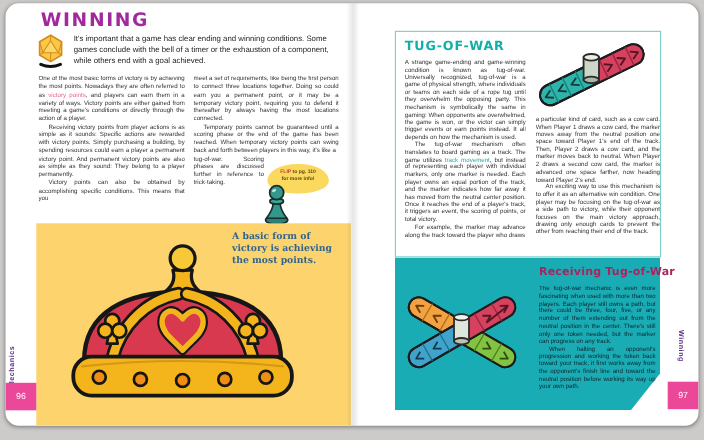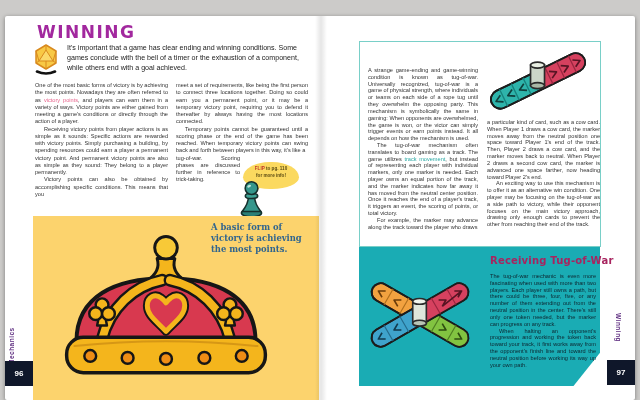--- a/index.html
+++ b/index.html
@@ -1,19 +1,19 @@
 <!DOCTYPE html>
 <html><head>
 <meta charset="utf-8">
 <style>
   html,body{margin:0;padding:0;}
   .stage{position:relative;width:640px;height:400px;background:#cccbc9;overflow:hidden;
          font-family:"Liberation Sans", sans-serif;}
-  .spread{position:absolute;left:5px;top:16px;width:630px;height:384px;background:#ffffff;
-          border-radius:2px;box-shadow:0 1px 4px rgba(0,0,0,.4);overflow:hidden;}
+  .spread{position:absolute;left:5px;top:3px;width:630px;height:384px;background:#ffffff;
+          border-radius:12px;box-shadow:0 1px 4px rgba(0,0,0,.4);overflow:hidden;}
   .spine{position:absolute;left:310px;top:0;width:12px;height:384px;
          background:linear-gradient(90deg,rgba(0,0,0,0),rgba(0,0,0,.09) 45%,rgba(0,0,0,.09) 55%,rgba(0,0,0,0));}
 
   
   .chapter-title{position:absolute;left:32px;top:6px;margin:0;font-family:"DejaVu Sans",sans-serif;
         font-size:17px;font-weight:800;letter-spacing:1.5px;color:#a2289e;}
   .chapter-icon{position:absolute;left:29px;top:28px;width:24px;height:31px;}
   .intro{position:absolute;left:62px;top:27px;width:242px;margin:0;font-size:7.1px;line-height:1.42;
         color:#222;}
   .col{position:absolute;font-size:5.6px;line-height:1.3;color:#333;text-align:justify;overflow:hidden;}
@@ -54,22 +54,22 @@
   .callout-text{position:absolute;left:485px;top:257px;width:106px;height:108px;font-size:5.6px;
           line-height:1.22;color:#0e2630;text-align:justify;overflow:hidden;}
   .callout-text p{margin:0;}
   .callout-text p.ind{text-indent:9px;}
   .xtrack-svg{position:absolute;left:356px;top:249px;width:118px;height:100px;}
 
   
   .tab{position:absolute;font-size:6.5px;font-weight:bold;color:#5e2d80;letter-spacing:.5px;}
   .tab-left{left:3px;top:295px;height:54px;writing-mode:vertical-rl;transform:rotate(180deg);}
   .tab-right{left:610px;top:297px;height:50px;writing-mode:vertical-rl;}
-  .pagebox{position:absolute;width:28px;height:25px;background:#0f172a;color:#fff;
-          font-size:8px;font-weight:bold;display:flex;align-items:center;justify-content:center;}
+  .pagebox{position:absolute;width:28px;height:25px;background:#ec4899;color:#fff;
+          font-size:8px;font-weight:normal;display:flex;align-items:center;justify-content:center;}
   .pagebox-left{left:0;top:345px;}
   .pagebox-right{left:602px;top:344px;}
 </style>
 </head>
 <body>
 
 <div class="stage">
   <div class="spread">
 
     <h1 class="chapter-title">WINNING</h1>
@@ -146,20 +146,21 @@
           <circle cx="154" cy="129" r="6" fill="#ef8d15"></circle>
           <circle cx="192" cy="127" r="6" fill="#ef8d15"></circle>
         </g>
       </g>
     </svg>
 
     <div class="tab tab-left">Mechanics</div>
     <div class="pagebox pagebox-left">96</div>
 
     <div class="section-frame"></div>
+    <h2 class="section-heading">TUG-OF-WAR</h2>
 
     <div class="col colR1">
       <p>A strange game-ending and game-winning condition is known as tug-of-war. Universally recognized, tug-of-war is a game of physical strength, where individuals or teams on each side of a rope tug until they overwhelm the opposing party. This mechanism is symbolically the same in gaming: When opponents are overwhelmed, the game is won, or the victor can simply trigger events or earn points instead. It all depends on how the mechanism is used.</p>
       <p class="ind"><span>The tug-of-war mechanism often translates to board gaming as a track. The game utilizes </span><span class="link-teal">track movement</span><span>, but instead of representing each player with individual markers, only one marker is needed. Each player owns an equal portion of the track, and the marker indicates how far away it has moved from the neutral center position. Once it reaches the end of a player's track, it triggers an event, the scoring of points, or total victory.</span></p>
       <p class="ind">For example, the marker may advance along the track toward the player who draws</p>
     </div>
 
     <svg class="track-svg" viewBox="0 0 120 80">
       <g transform="translate(60,41) rotate(-26)">
         <rect x="-55" y="-10" width="110" height="20" rx="10" fill="#2eb4ab" stroke="#1c1c1c" stroke-width="2"></rect>

